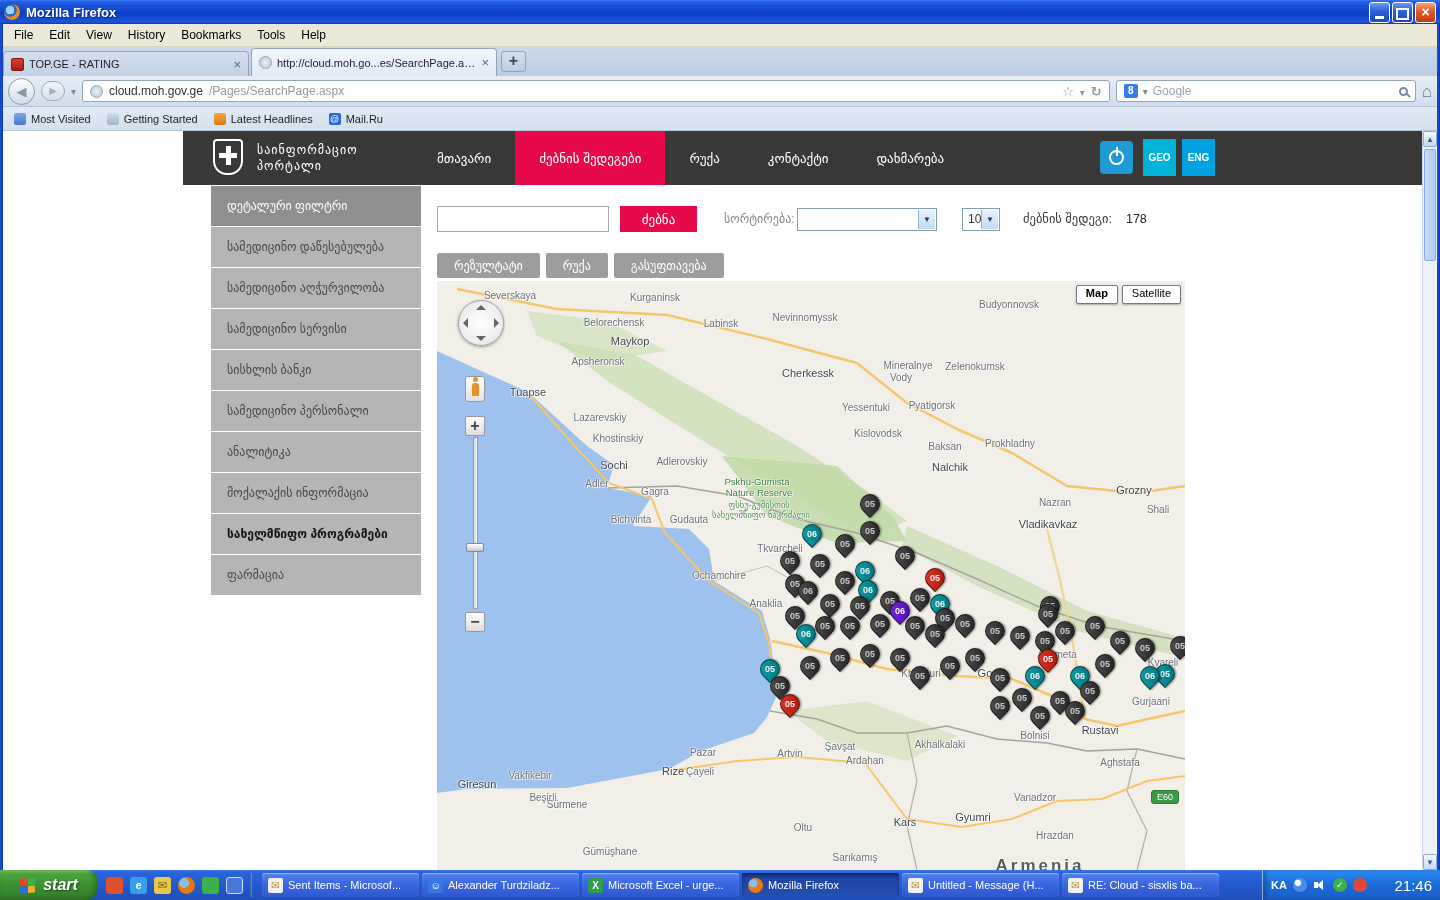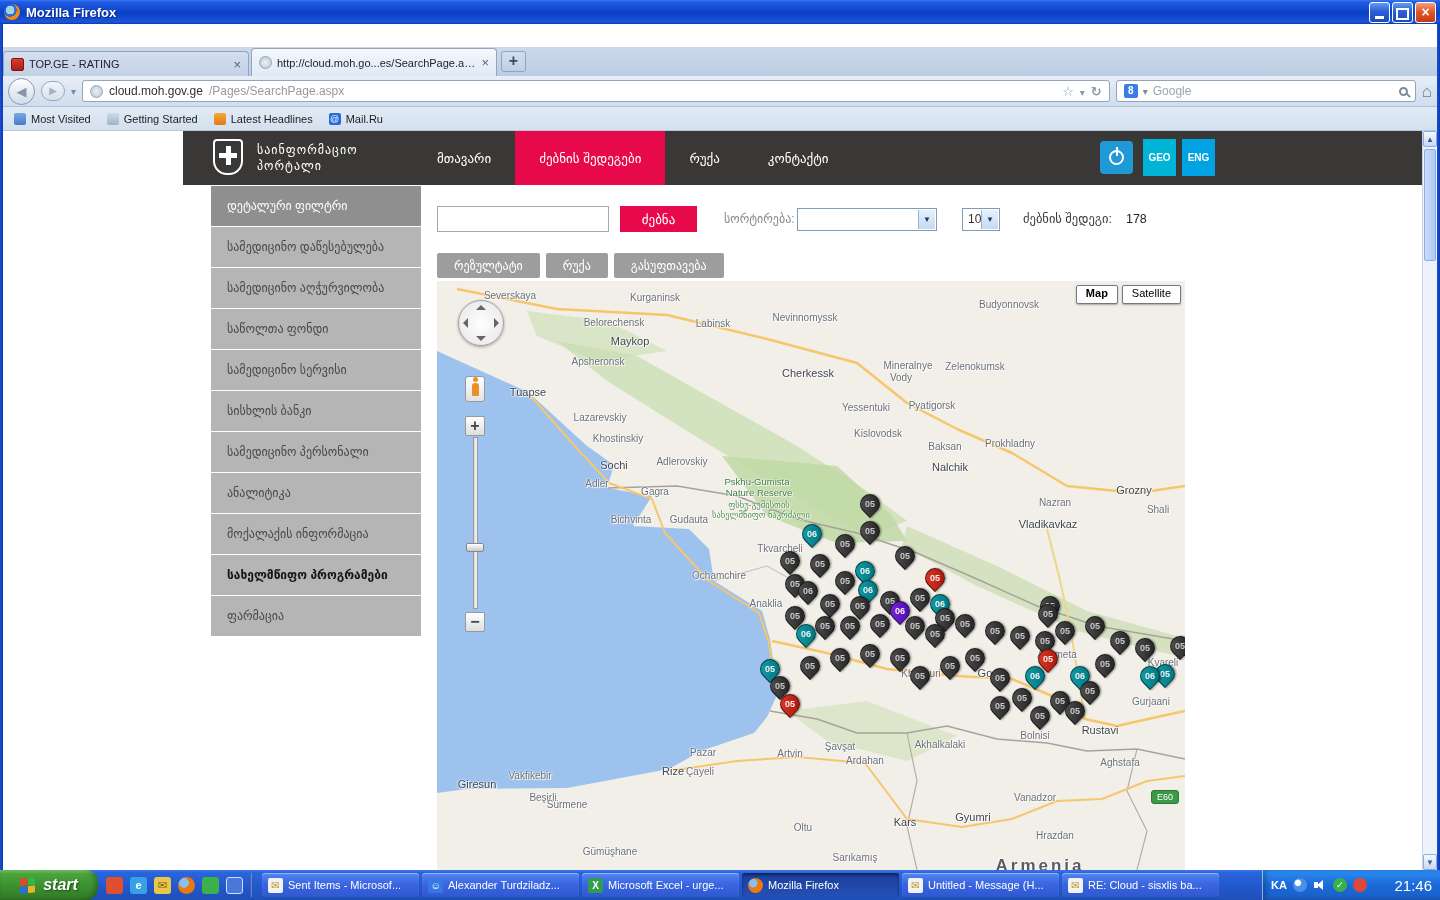--- a/index.html
+++ b/index.html
@@ -250,20 +250,29 @@
   <div class="titlebar">
     <span class="ff-ico"></span>
     <span class="title">Mozilla Firefox</span>
     <div class="winbtns">
       <span class="wb min"></span>
       <span class="wb rest"></span>
       <span class="wb close">×</span>
     </div>
   </div>
 
+  <div class="menubar">
+    <span class="menu-item">File</span>
+      <span class="menu-item">Edit</span>
+      <span class="menu-item">View</span>
+      <span class="menu-item">History</span>
+      <span class="menu-item">Bookmarks</span>
+      <span class="menu-item">Tools</span>
+      <span class="menu-item">Help</span>
+  </div>
 
   <div class="tabbar">
     <div class="tab t-topge">
         <span class="favicon"></span>
         <span class="tlabel">TOP.GE - RATING</span>
         <span class="tclose">×</span>
       </div>
       <div class="tab active t-page">
         <span class="favicon"></span>
         <span class="tlabel">http://cloud.moh.go...es/SearchPage.aspx</span>
@@ -321,33 +330,33 @@
         </div>
       <div class="ptitle">
         <div>საინფორმაციო</div>
         <div>პორტალი</div>
       </div>
       <div class="pnav">
         <div class="pnav-item">მთავარი</div>
           <div class="pnav-item active">ძებნის შედეგები</div>
           <div class="pnav-item">რუქა</div>
           <div class="pnav-item">კონტაქტი</div>
+          <div class="pnav-item">დახმარება</div>
       </div>
       <div class="hdr-ico">
           <span class="power"></span>
         </div>
       <div class="lang-btn geo">GEO</div>
         <div class="lang-btn eng">ENG</div>
     </div>
 
     <div class="sidebar">
       <div class="side-item active">დეტალური ფილტრი</div>
         <div class="side-item">სამედიცინო დაწესებულება</div>
         <div class="side-item">სამედიცინო აღჭურვილობა</div>
-        <div class="side-item">საწოლთა ფონდი</div>
         <div class="side-item">სამედიცინო სერვისი</div>
         <div class="side-item">სისხლის ბანკი</div>
         <div class="side-item">სამედიცინო პერსონალი</div>
         <div class="side-item">ანალიტიკა</div>
         <div class="side-item">მოქალაქის ინფორმაცია</div>
         <div class="side-item bold">სახელმწიფო პროგრამები</div>
         <div class="side-item">ფარმაცია</div>
     </div>
 
     <input class="search-input" type="text" value="" style="">
@@ -387,21 +396,21 @@
         <path d="M20,8 L120,28 L230,34 L330,58 L420,82 L470,122 L520,148 L575,172 L630,205 L700,212 L748,205" fill="none" stroke="#f6c66b" stroke-width="2.5" stroke-linejoin="round"></path>
         <path d="M92,113 L135,162 L172,202 L215,218 L228,252 L272,300 L322,332 L332,362 L340,412" fill="none" stroke="#f6c66b" stroke-width="2" stroke-linejoin="round"></path>
         <path d="M335,360 L390,372 L450,388 L520,395 L575,398 L615,415 L648,438 L680,445 L720,436 L748,430" fill="none" stroke="#f6c66b" stroke-width="2.5" stroke-linejoin="round"></path>
         <path d="M610,248 L622,295 L633,345 L641,395 L648,438" fill="none" stroke="#f0d48a" stroke-width="2" stroke-linejoin="round"></path>
         <path d="M232,490 L300,480 L360,476 L428,482 L470,538 L525,546 L575,538 L620,520 L665,518 L710,500 L748,495" fill="none" stroke="#f6c66b" stroke-width="2" stroke-linejoin="round"></path>
       </svg>
 
       <div class="map-label" style="left: 73px; top: 14px;">Severskaya</div>
         <div class="map-label" style="left: 218px; top: 16px;">Kurganinsk</div>
         <div class="map-label" style="left: 177px; top: 41px;">Belorechensk</div>
-        <div class="map-label" style="left: 253px; top: 42px; padding-left: 46px;">Labinsk</div>
+        <div class="map-label" style="left: 261px; top: 42px; padding-left: 46px;">Labinsk</div>
         <div class="map-label" style="left: 368px; top: 36px;">Nevinnomyssk</div>
         <div class="map-label" style="left: 572px; top: 23px;">Budyonnovsk</div>
         <div class="map-label city" style="left: 193px; top: 60px;">Maykop</div>
         <div class="map-label" style="left: 161px; top: 80px;">Apsheronsk</div>
         <div class="map-label city" style="left: 371px; top: 92px;">Cherkessk</div>
         <div class="map-label" style="left: 471px; top: 84px;">Mineralnye</div>
         <div class="map-label" style="left: 464px; top: 96px;">Vody</div>
         <div class="map-label" style="left: 538px; top: 85px;">Zelenokumsk</div>
         <div class="map-label city" style="left: 91px; top: 111px;">Tuapse</div>
         <div class="map-label" style="left: 429px; top: 126px;">Yessentuki</div>

